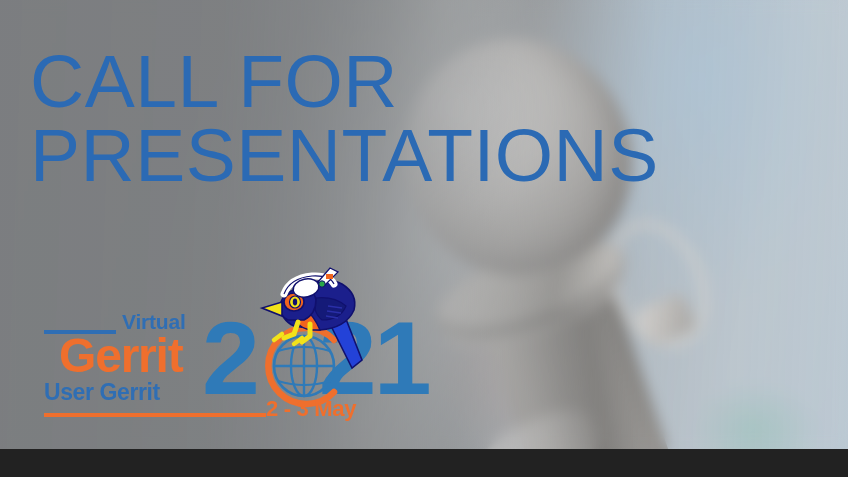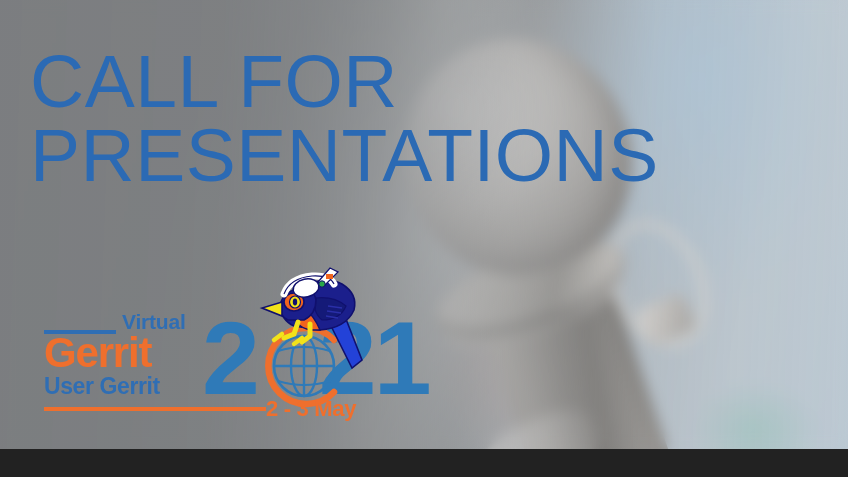--- a/index.html
+++ b/index.html
@@ -186,22 +186,22 @@
     height: 24px;
   }
   .virtual-rule {
     width: 72px; height: 4px; background: #2f6eb4; margin-top: 4px;
   }
   .virtual-text {
     color: #2f6eb4; font-size: 21px; font-weight: 700;
     letter-spacing: -0.2px;
   }
   .gerrit-text {
-    color: #ef6f2d; font-size: 42px; font-weight: 700;
-    letter-spacing: -1.2px; line-height: 1.02; margin-top: -2px;
+    color: #ef6f2d; font-size: 48px; font-weight: 700;
+    letter-spacing: -1.2px; line-height: 1.02; margin-top: -2px; margin-left: 15px;
   }
   .summit-text {
     color: #2f6eb4; font-size: 23px; font-weight: 700;
     letter-spacing: -0.4px; margin-top: -2px;
   }
   .summit-rule {
     width: 222px; height: 4px; background: #ef6f2d; margin-top: 7px;
   }
 
   .logo-right {

